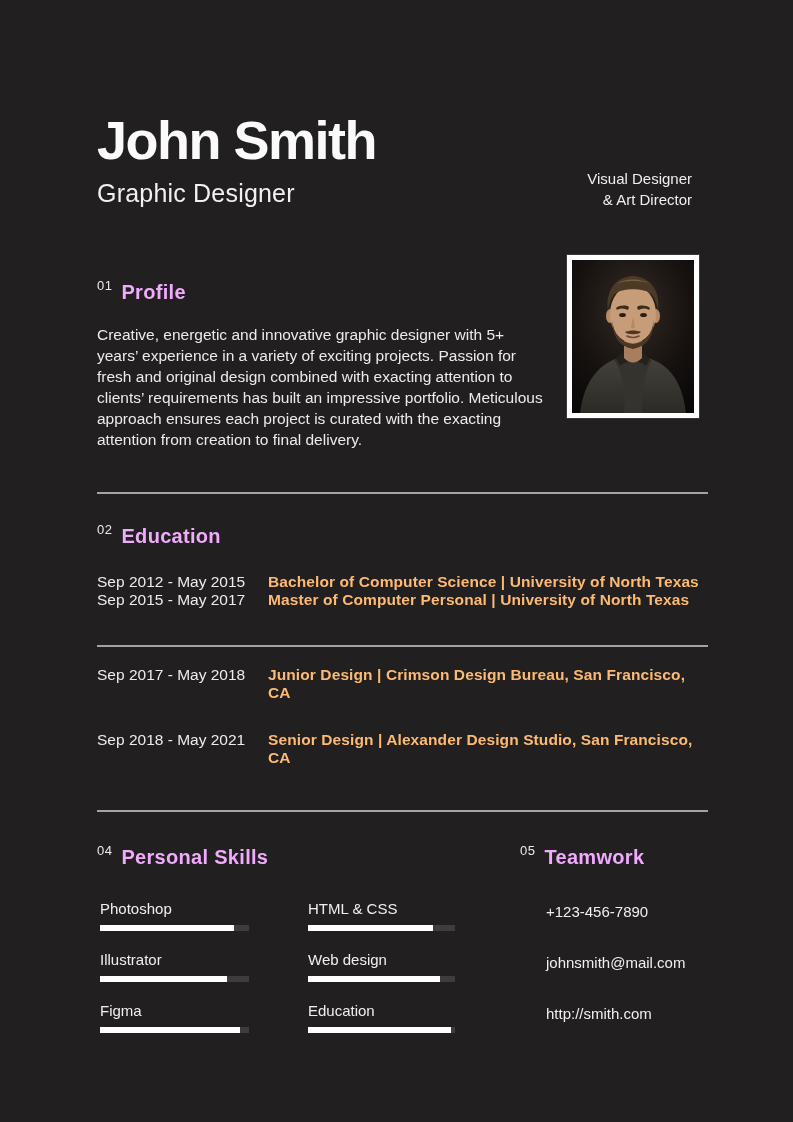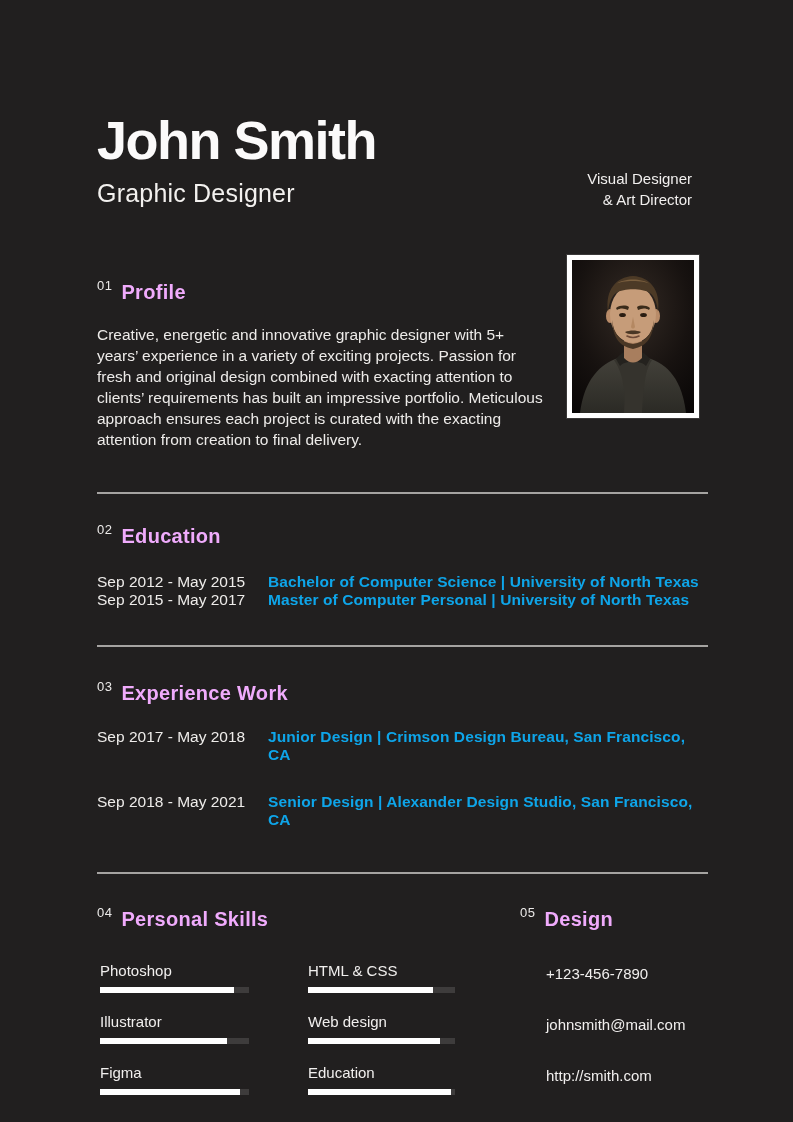--- a/index.html
+++ b/index.html
@@ -86,21 +86,21 @@
   }
   .div1 { margin-top:42px; }
   .div2 { margin-top:36px; }
   .div3 { margin-top:43px; }
 
   
   .edu-head { margin-top:21px; }
   .exp-head { margin-top:25px; }
   .row { display:flex; align-items:baseline; font-size:15.5px; line-height:18px; }
   .row .date { flex:0 0 171px; color:#eeecea; font-weight:400; }
-  .row .detail { font-weight:bold; color:#0ea5e9; letter-spacing:0.1px; }
+  .row .detail { font-weight:bold; color:#fdba74; letter-spacing:0.1px; }
   .row-a { margin-top:21px; }
   .row-b { }
 
   
   .bottom { display:flex; margin-top:24px; }
   .skills-col { width:368px; }
   .contact-col { margin-left:55px; }
 
   .skills-grid {
     margin-top:27px;
@@ -149,23 +149,20 @@
       <span class="date">Sep 2012 - May 2015</span>
       <span class="detail">Bachelor of Computer Science | University of North Texas</span>
     </div>
     <div class="row row-b">
       <span class="date">Sep 2015 - May 2017</span>
       <span class="detail">Master of Computer Personal | University of North Texas</span>
     </div>
 
     <hr class="divider div2">
 
-    <div class="sec-head exp-head">
-      <span class="sec-num">03</span><span class="sec-title">Experience Work</span>
-    </div>
     <div class="row" style="margin-top:19px">
       <span class="date">Sep 2017 - May 2018</span>
       <span class="detail">Junior Design | Crimson Design Bureau, San Francisco, CA</span>
     </div>
     <div class="row" style="margin-top:29px">
       <span class="date">Sep 2018 - May 2021</span>
       <span class="detail">Senior Design | Alexander Design Studio, San Francisco, CA</span>
     </div>
 
     <hr class="divider div3">
@@ -210,21 +207,21 @@
             <div class="skill-name">Education</div>
             <div class="skill-track">
               <div class="skill-fill" style="width: 97%;"></div>
             </div>
           </div>
         </div>
       </div>
 
       <div class="contact-col">
         <div class="sec-head">
-          <span class="sec-num">05</span><span class="sec-title">Design</span>
+          <span class="sec-num">05</span><span class="sec-title">Teamwork</span>
         </div>
         <div class="contact-items">
           <div class="contact-item">+123-456-7890</div>
           <div class="contact-item">johnsmith@mail.com</div>
           <div class="contact-item">http://smith.com</div>
         </div>
       </div>
     </div>
 
   </div>

